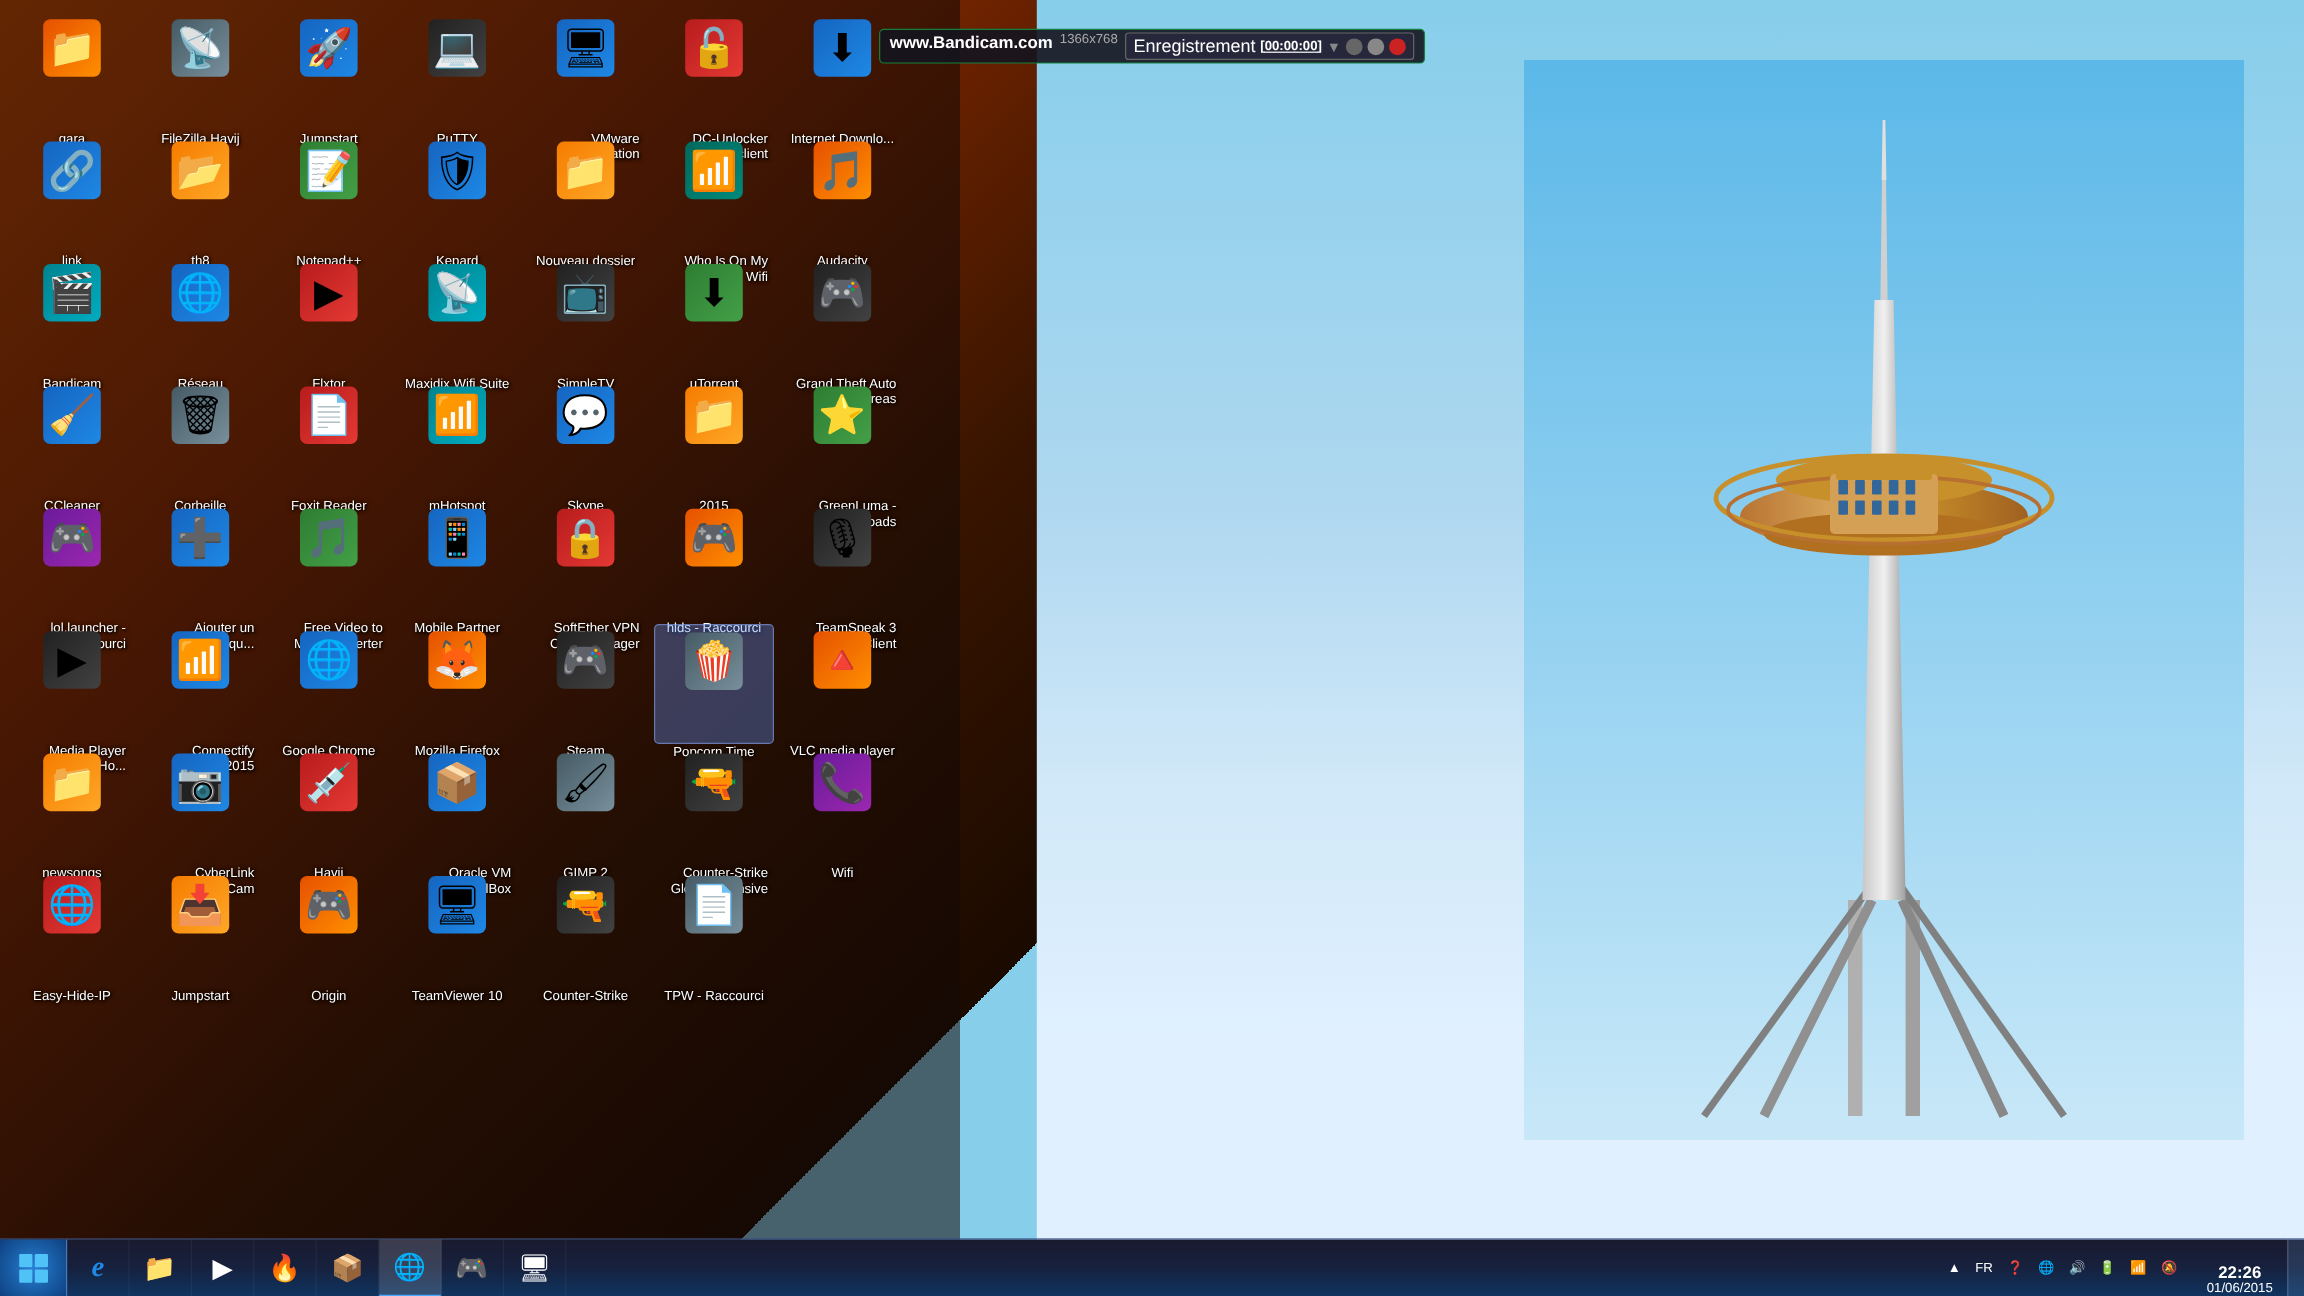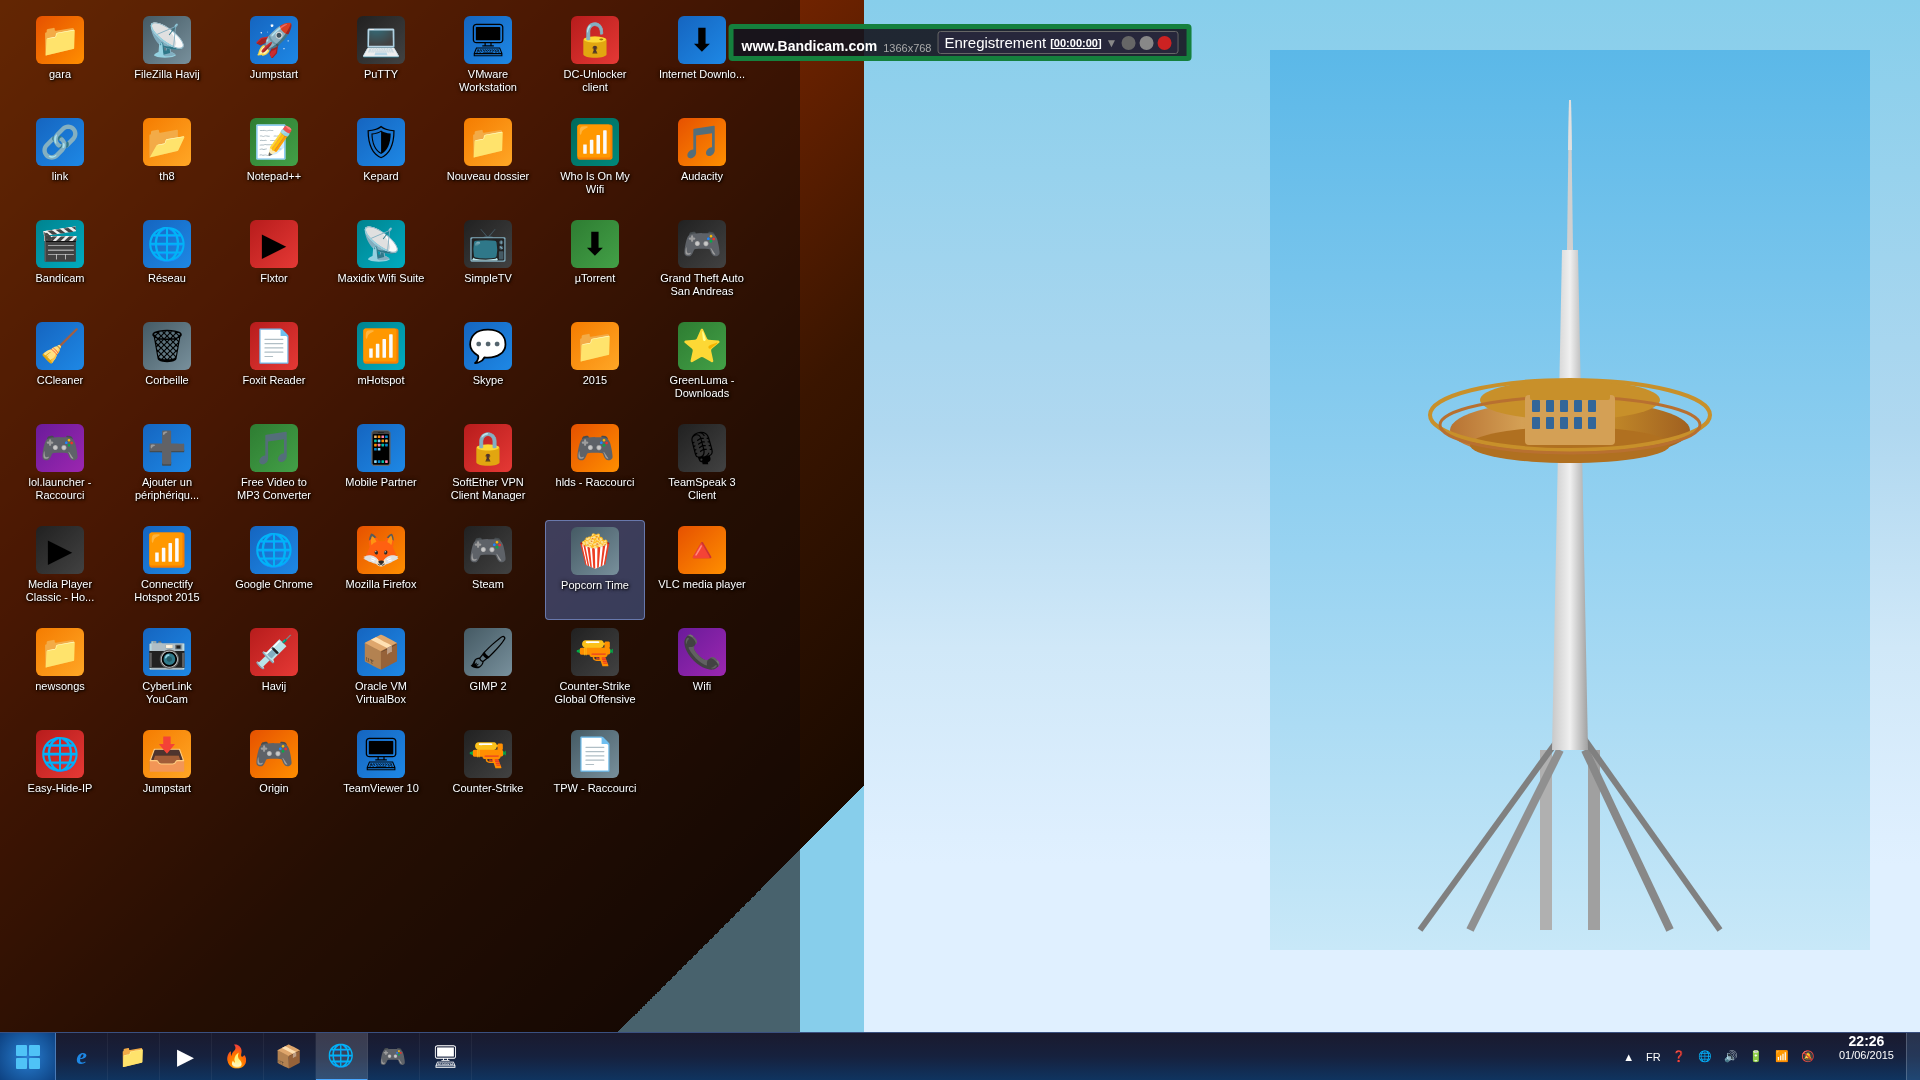--- a/index.html
+++ b/index.html
@@ -95,21 +95,22 @@
       flex-shrink: 0;
     }
 
     .icon-label {
       font-size: 11px;
       color: white;
       text-shadow: 1px 1px 2px #000, 0 0 4px #000;
       line-height: 1.2;
       max-width: 90px;
       word-break: break-word;
-      text-align: center;
+      text-align: right;
+      margin-top: 42px;
     }
 
     
     .taskbar {
       position: absolute;
       bottom: 0;
       left: 0;
       width: 1920px;
       height: 48px;
       background: linear-gradient(180deg, #1a1a2e 0%, #16213e 50%, #0f3460 100%);
@@ -168,21 +169,21 @@
       color: white;
       font-size: 11px;
       padding: 2px 4px;
       cursor: pointer;
     }
 
     .clock-area {
       display: flex;
       flex-direction: column;
       align-items: center;
-      justify-content: flex-start;
+      justify-content: flex-end;
       color: white;
       padding: 0 12px;
       cursor: pointer;
       height: 100%;
     }
 
     .clock-time {
       font-size: 14px;
       font-weight: bold;
     }
@@ -192,23 +193,23 @@
     }
 
     
     .bandicam-bar {
       position: absolute;
       top: 24px;
       left: 50%;
       transform: translateX(-50%);
       z-index: 200;
       display: flex;
-      align-items: flex-end;
+      align-items: flex-start;
       background: rgba(20,20,30,0.9);
-      border: 5px solid #15803d;
+      border: 1px solid #15803d;
       border-radius: 4px;
       padding: 2px 8px;
       gap: 6px;
     }
 
     .bandicam-url {
       color: white;
       font-size: 14px;
       font-weight: bold;
     }

